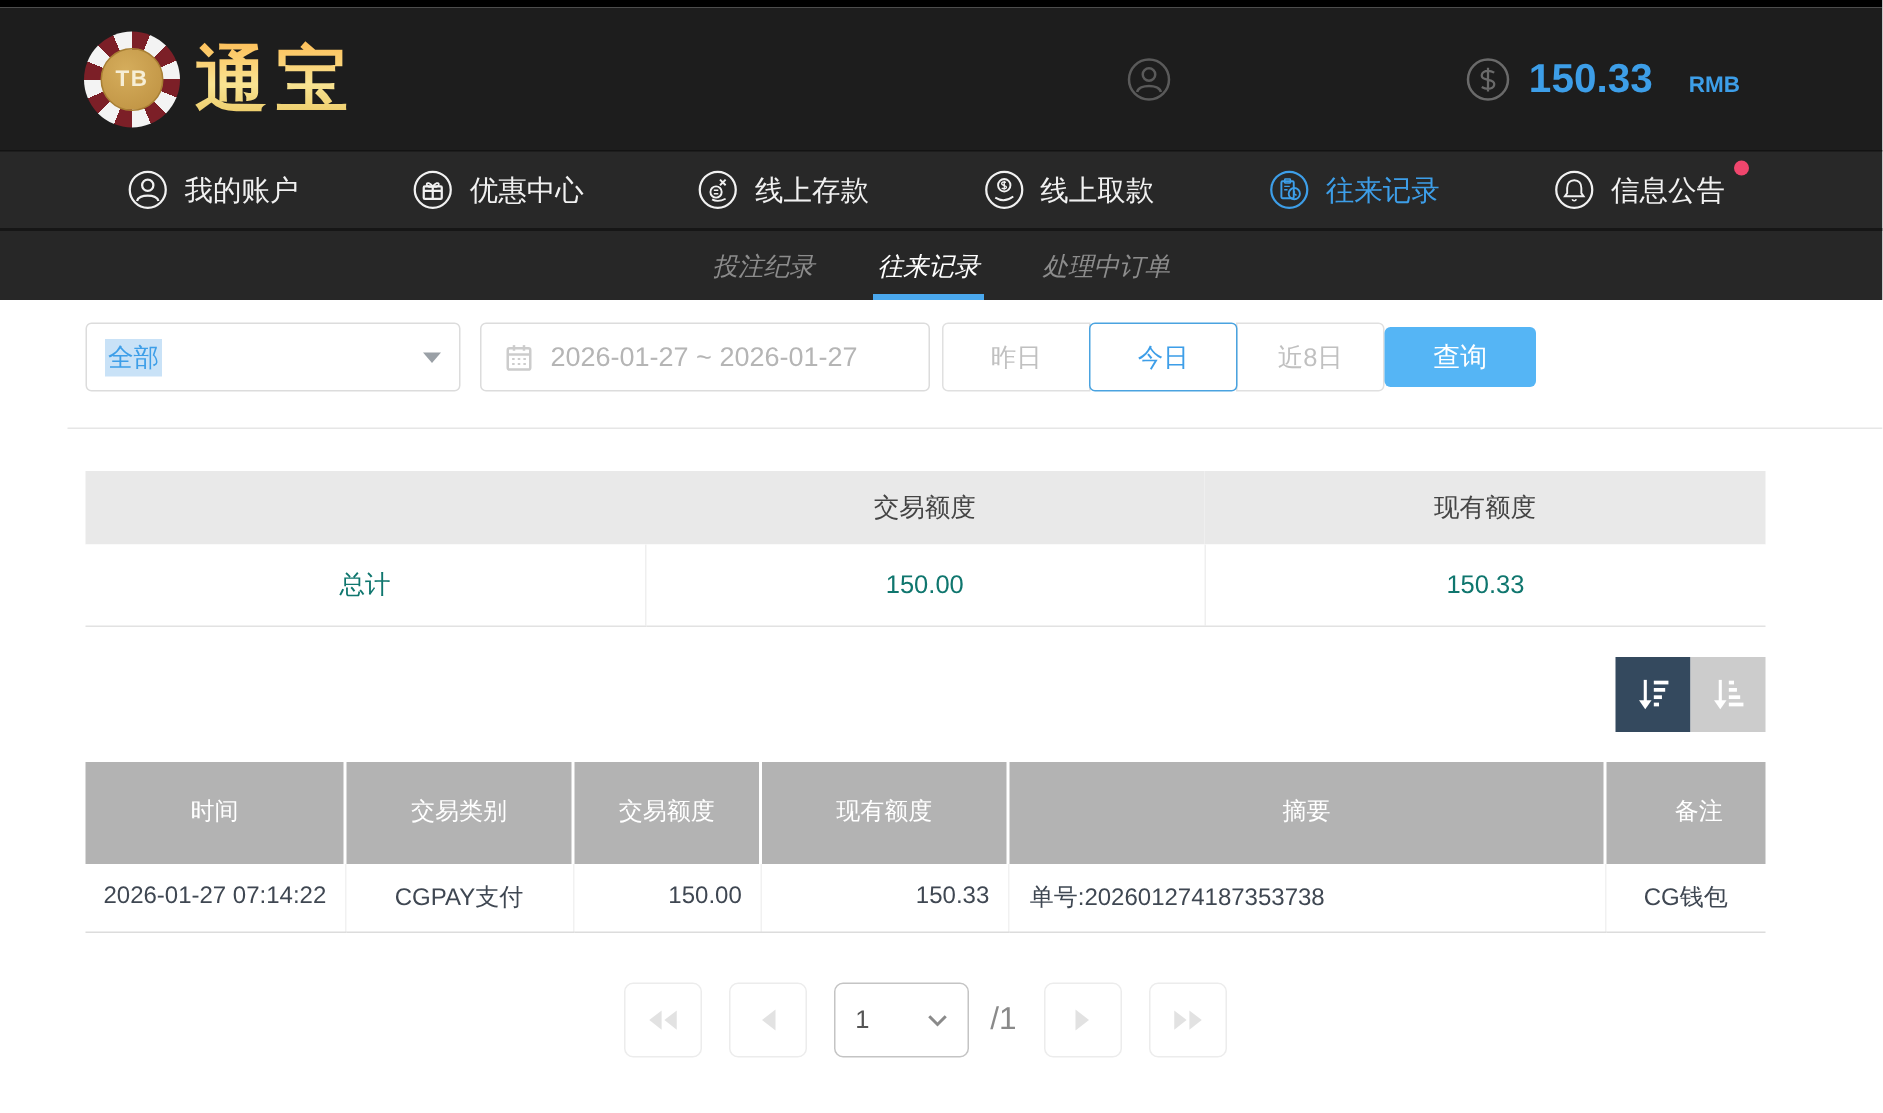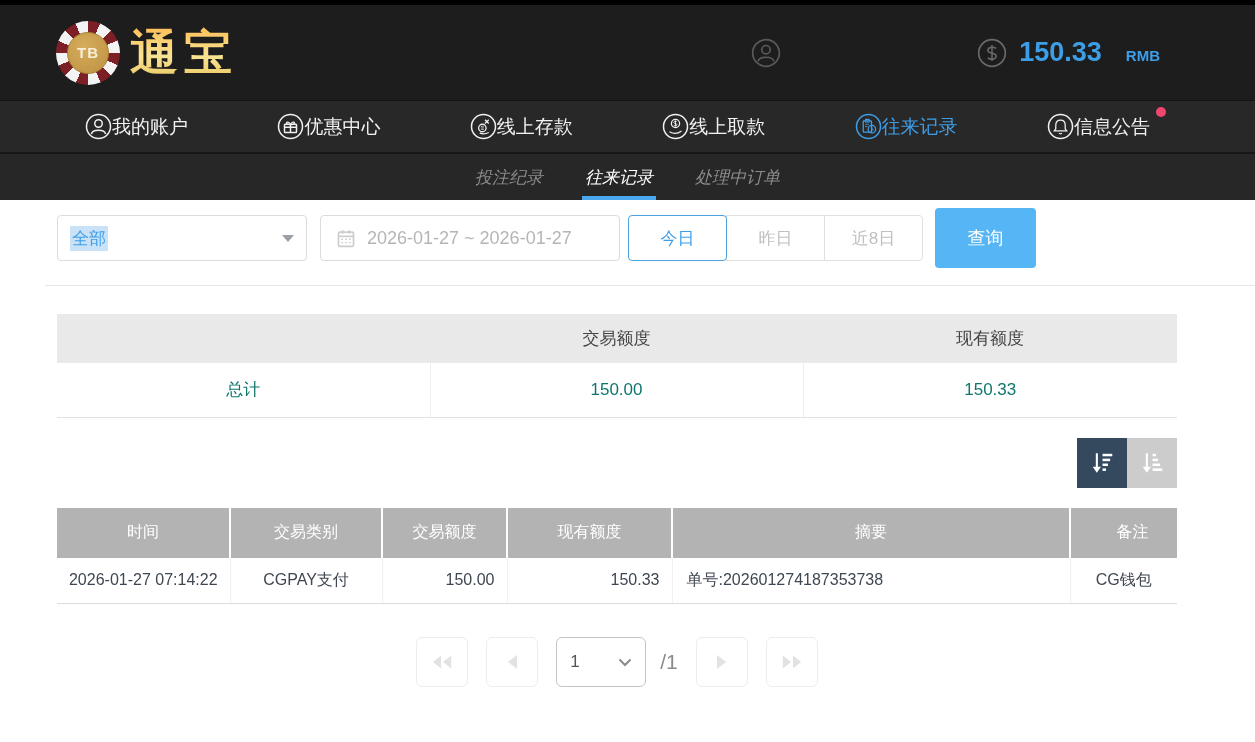--- a/index.html
+++ b/index.html
@@ -44,21 +44,21 @@
     filter:blur(2px);
   }
   .balance-box { display:flex; align-items:baseline; }
   .balance-box .coin { align-self:center; margin-right:12px; }
   .bal { color:#3d9ee8; font-size:27px; font-weight:bold; }
   .cur { color:#3d9ee8; font-size:15px; margin-left:24px; font-weight:bold; }
 
   
   .mainnav { height:52px; background:#282828; border-top:1px solid #131313;
     display:flex; align-items:center; justify-content:space-between; padding:0 105px 0 85px; }
-  .nav-item { display:flex; align-items:center; color:#f1f1f1; font-size:19px; cursor:pointer; position:relative; }
+  .nav-item { display:flex; align-items:center; gap:11px; color:#f1f1f1; font-size:19px; cursor:pointer; position:relative; }
   .nav-item.active { color:#3d9ee8; }
   .nav-item svg { display:block; }
   .nav-badge { position:absolute; top:-6px; right:-16px; width:10px; height:10px; border-radius:50%; background:#f0466d; }
 
   
   .subnav { height:48px; background:#272727; border-top:2px solid #161616;
     display:flex; align-items:stretch; justify-content:center; gap:36px; }
   .subtab { display:flex; align-items:center; color:#8c8c8c; font-size:17px; cursor:pointer; padding:0 3px; border-bottom:4px solid transparent; padding-top:4px;font-style:italic; }
   .subtab.active { color:#ffffff; border-bottom-color:#4aa8ee; }
 
@@ -70,39 +70,39 @@
   .select-value { background:#c9e2f7; color:#3d9ee8; font-size:17px; padding:1px 2px; }
   .caret-down { margin-left:auto; width:0; height:0; border-left:6px solid transparent; border-right:6px solid transparent; border-top:7px solid #9aa0a6; }
   .date-box { width:300px; height:46px; margin-left:13px; border:1px solid #dcdcdc; border-radius:4px;
     display:flex; align-items:center; gap:11px; padding:0 15px; color:#b5b5b5; font-size:18px; cursor:pointer; background:#fff; }
   .quick-group { display:flex; margin-left:8px; }
   .quick-btn { width:99px; height:46px; background:#fff; border:1px solid #e0e0e0; color:#c0c0c0;
     font-size:17px; cursor:pointer; margin-left:-1px; font-family:inherit; }
   .quick-btn:first-child { margin-left:0; border-radius:4px 0 0 4px; }
   .quick-btn:last-child { border-radius:0 4px 4px 0; }
   .quick-btn.active { border:1px solid #4aa3e0; color:#3d9ee8; border-radius:4px; position:relative; z-index:1; }
-  .search-btn { margin-left:12px; width:101px; height:60px; border:none; border-radius:4px;
+  .search-btn { margin-left:0; width:101px; height:40px; border:none; border-radius:4px;
     background:#55b5f5; color:#fff; font-size:18px; cursor:pointer; font-family:Liberation Mono, monospace; }
 
   .divider { margin:24px -78px 0 -12px; border-top:1px solid #e6e6e6; }
 
   table { border-collapse:collapse; width:1120px; table-layout:fixed; }
   .summary-table { margin-top:28px; }
   .summary-table th { height:49px; background:#e9e9e9; font-weight:normal; font-size:17px; color:#444; text-align:center; }
   .summary-table td { height:54px; background:#fff; font-size:17px; color:#0f766e; text-align:center;
     border-bottom:1px solid #e2e2e2; }
   .summary-table td + td { border-left:1px solid #efefef; }
 
   .sort-row { margin-top:20px; width:1120px; display:flex; justify-content:flex-end; }
   .sort-btn { width:50px; height:50px; border:none; display:flex; align-items:center; justify-content:center; cursor:pointer; }
   .sort-btn.desc { background:#34495e; }
   .sort-btn.asc { background:#cccccc; }
 
   .records-table { margin-top:20px; }
-  .records-table th { height:50px; background:#b3b3b3; color:#fff; font-weight:normal; font-size:16px; text-align:center; border-right:2px solid #fff; }
+  .records-table th { height:68px; background:#b3b3b3; color:#fff; font-weight:normal; font-size:16px; text-align:center; border-right:2px solid #fff; }
   .records-table th:last-child { border-right:none;padding-left:17px; }
   .records-table td { height:46px; background:#fff; font-size:16px; color:#3f4752; border-bottom:1px solid #dcdcdc; border-right:1px solid #f1f1f1; }
   .records-table td:last-child { border-right:none; }
   .td-c { text-align:center; }
   .td-r { text-align:right; padding-right:12px; }
   .td-l { text-align:left; padding-left:14px; }
 
   .pagination { margin-top:33px; width:1120px; display:flex; align-items:center; justify-content:center; gap:18px; }
   .pg-btn { width:52px; height:50px; background:#fff; border:1px solid #ececec; border-radius:6px;
     display:flex; align-items:center; justify-content:center; cursor:pointer; }
@@ -222,22 +222,22 @@
       <svg width="20" height="20" viewBox="0 0 24 24" fill="none" stroke="#cccccc" stroke-width="2">
         <rect x="3" y="5" width="18" height="17" rx="1.5"></rect>
           <line x1="3" y1="10" x2="21" y2="10"></line>
         <line x1="8" y1="2.5" x2="8" y2="7"></line>
           <line x1="16" y1="2.5" x2="16" y2="7"></line>
         <path d="M6.5 13.5 h2 M11 13.5 h2 M15.5 13.5 h2 M6.5 17.5 h2 M11 17.5 h2 M15.5 17.5 h2" stroke-width="1.6"></path>
       </svg>
       <span>2026-01-27 ~ 2026-01-27</span>
     </div>
     <div class="quick-group">
+      <button class="quick-btn">昨日</button>
       <button class="quick-btn active">今日</button>
-      <button class="quick-btn">昨日</button>
       <button class="quick-btn">近8日</button>
     </div>
     <button class="search-btn">查询</button>
   </div>
 
   <div class="divider"></div>
 
   <table class="summary-table">
     <colgroup>
         <col style="width:373px">

